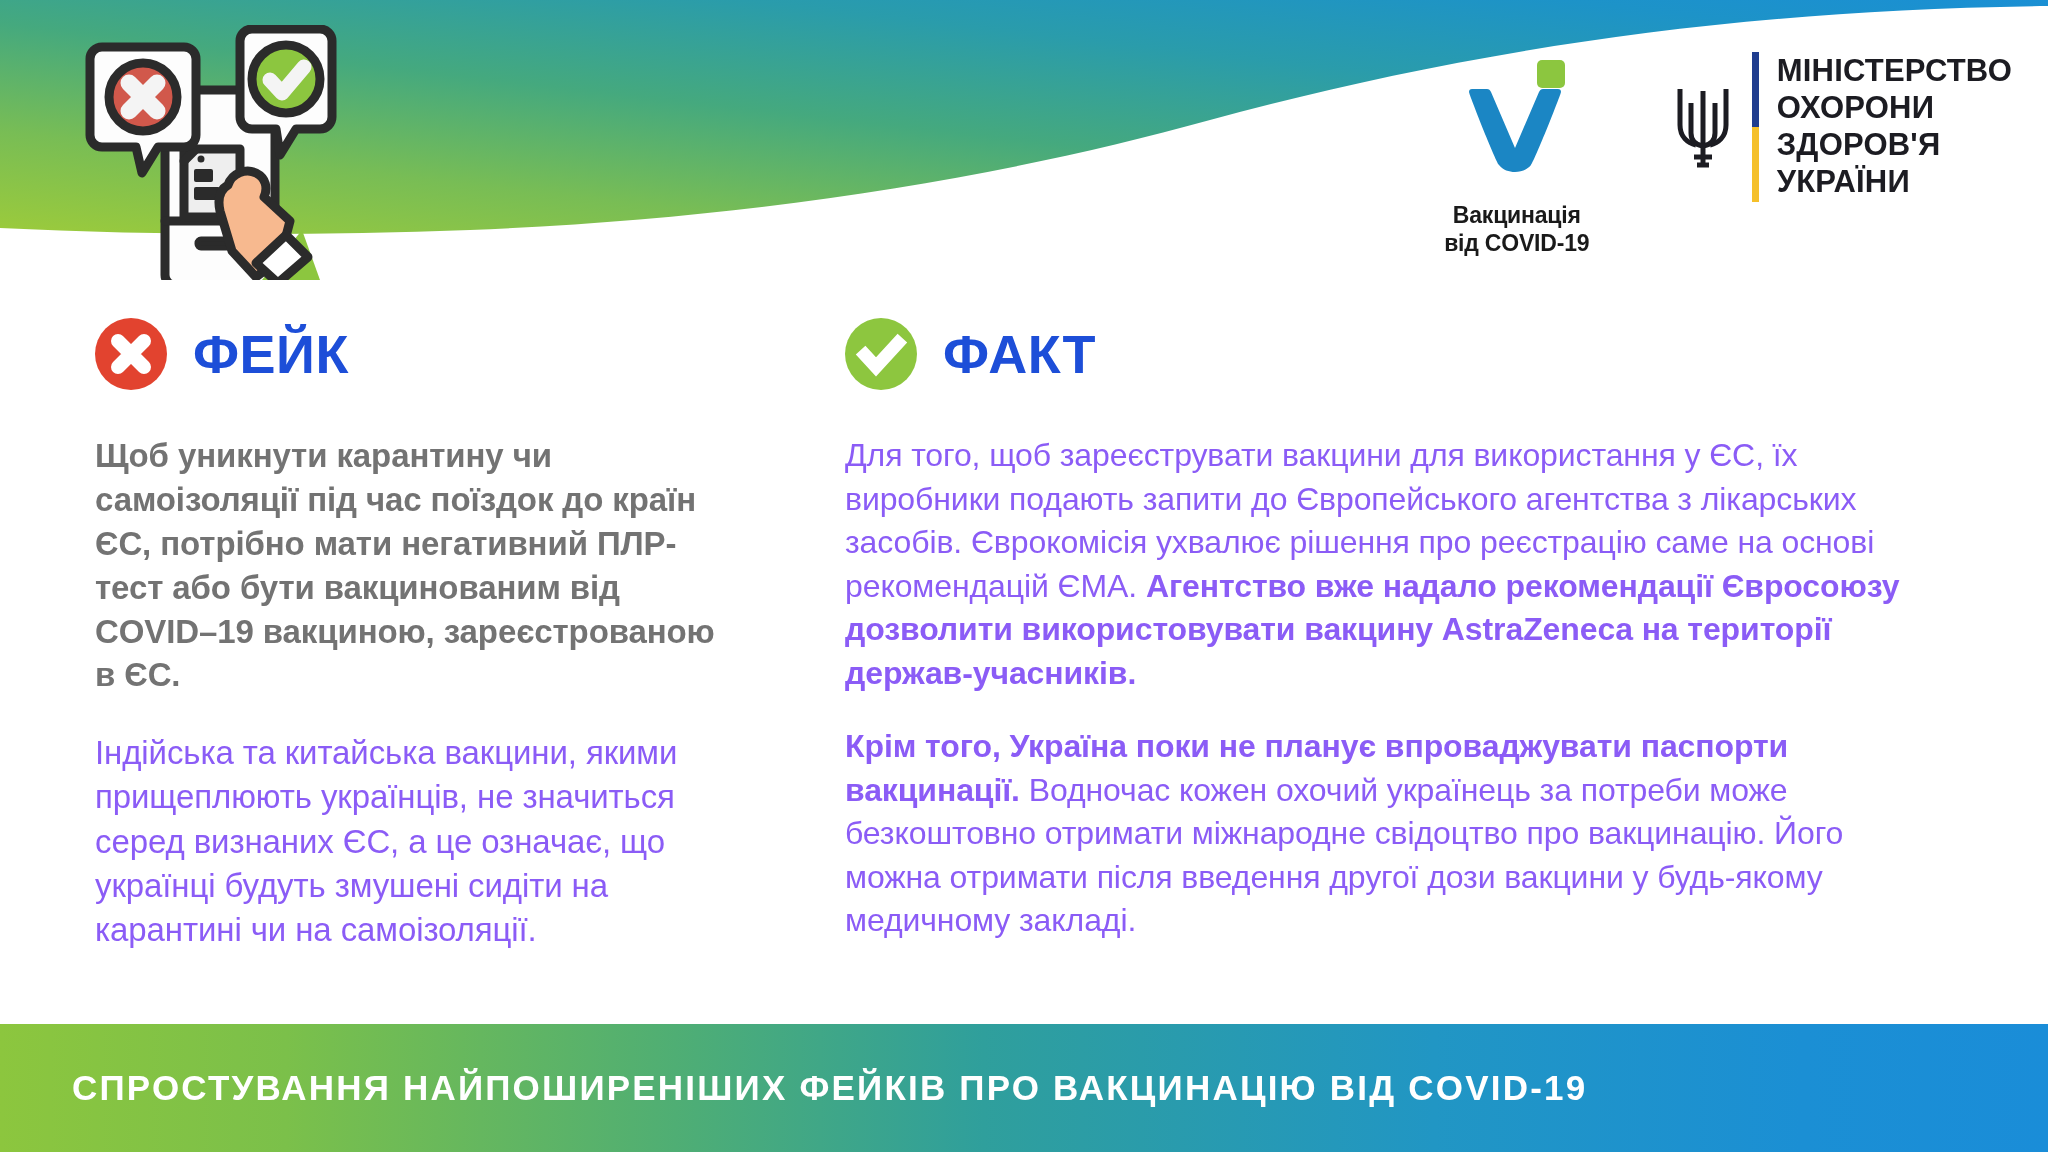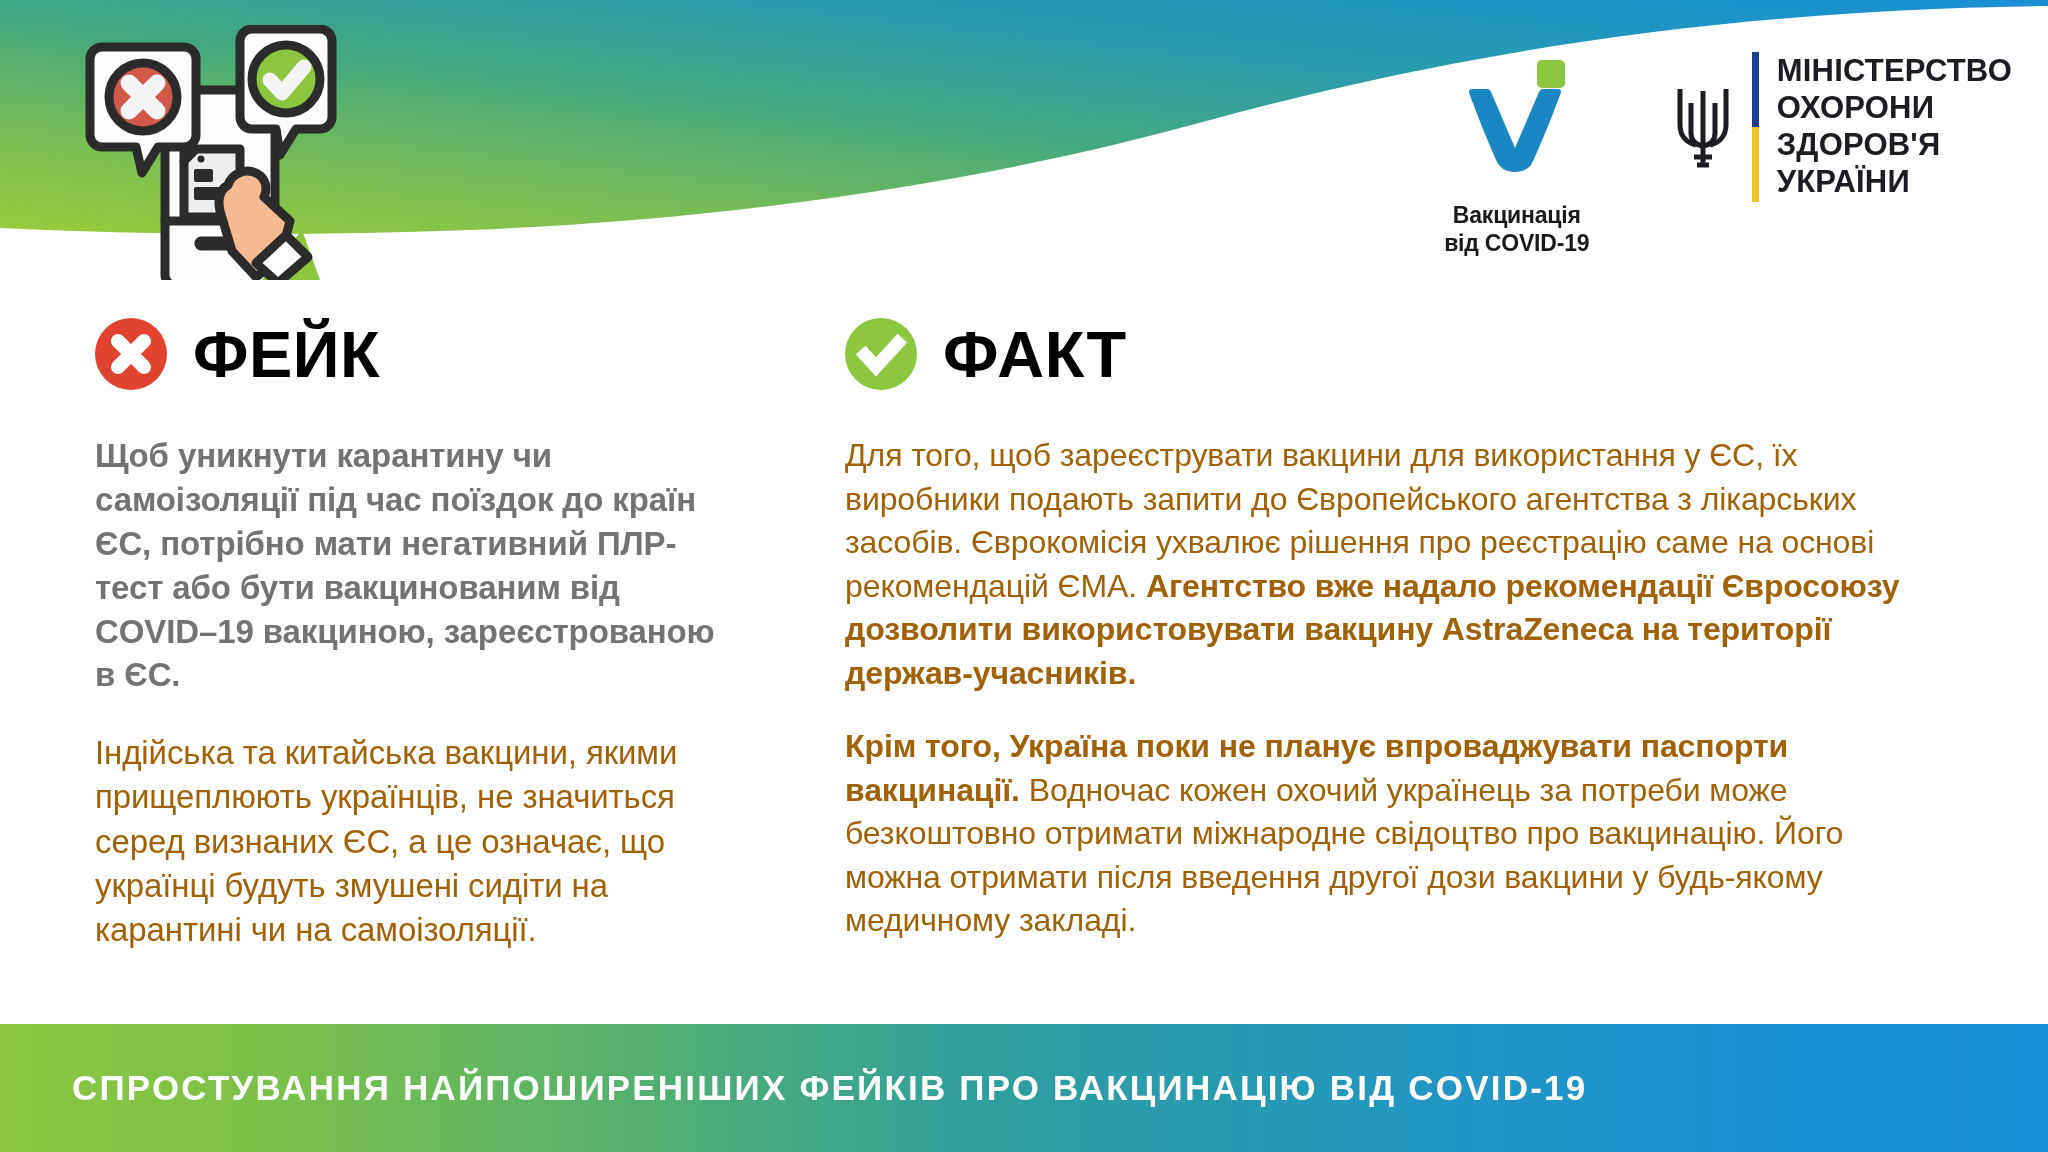--- a/index.html
+++ b/index.html
@@ -106,40 +106,40 @@
     height: 72px;
     border-radius: 50%;
     flex: none;
     display: flex;
     align-items: center;
     justify-content: center;
   }
   .badge-fake { background: #e2432f; }
   .badge-fact { background: #8dc63f; }
   .col-title {
-    font-size: 65px;
-    font-weight: bold;
-    color: #000000;
+    font-size: 54px;
+    font-weight: bold;
+    color: #1d4ed8;
     letter-spacing: 0.5px;
     line-height: 1;
   }
 
   .lead {
     font-size: 33px;
     font-weight: bold;
     line-height: 1.33;
     color: #737373;
     margin: 0 0 34px 0;
     letter-spacing: -0.1px;
   }
   .body-text {
     font-size: 33px;
     font-weight: normal;
     line-height: 1.34;
-    color: #a16207;
+    color: #8b5cf6;
     margin: 0 0 30px 0;
     letter-spacing: -0.1px;
   }
   .body-text:last-child { margin-bottom: 0; }
   .body-text b { font-weight: bold; }
   .col-fact .lead, .col-fact .body-text { font-size: 32px; line-height: 1.36; }
 
   
   .footer {
     position: absolute;

